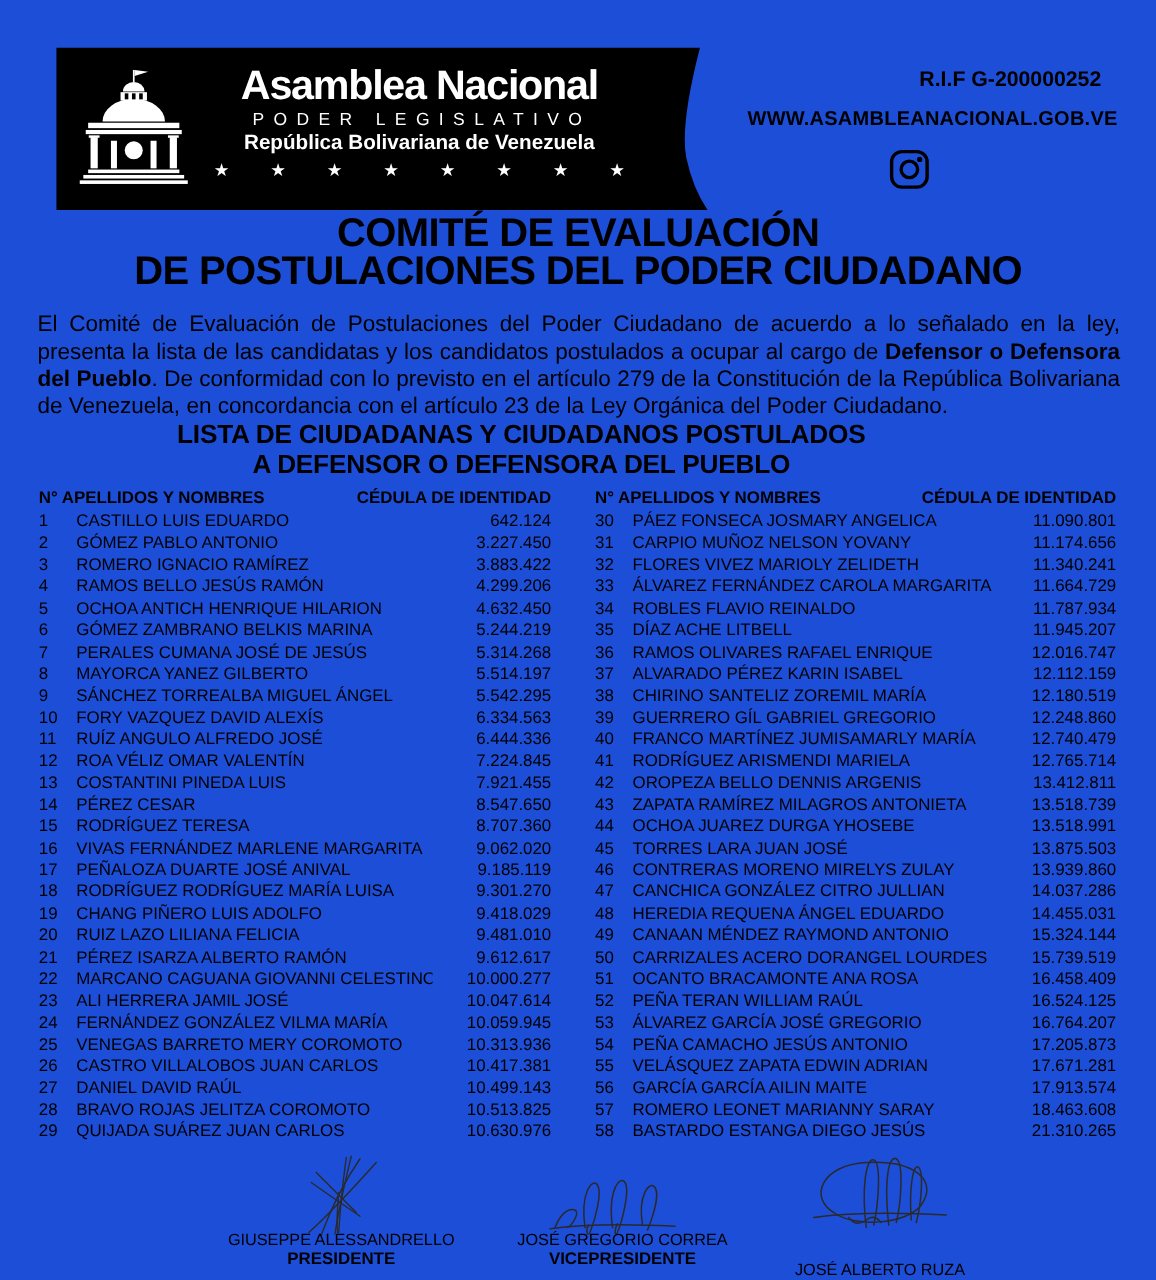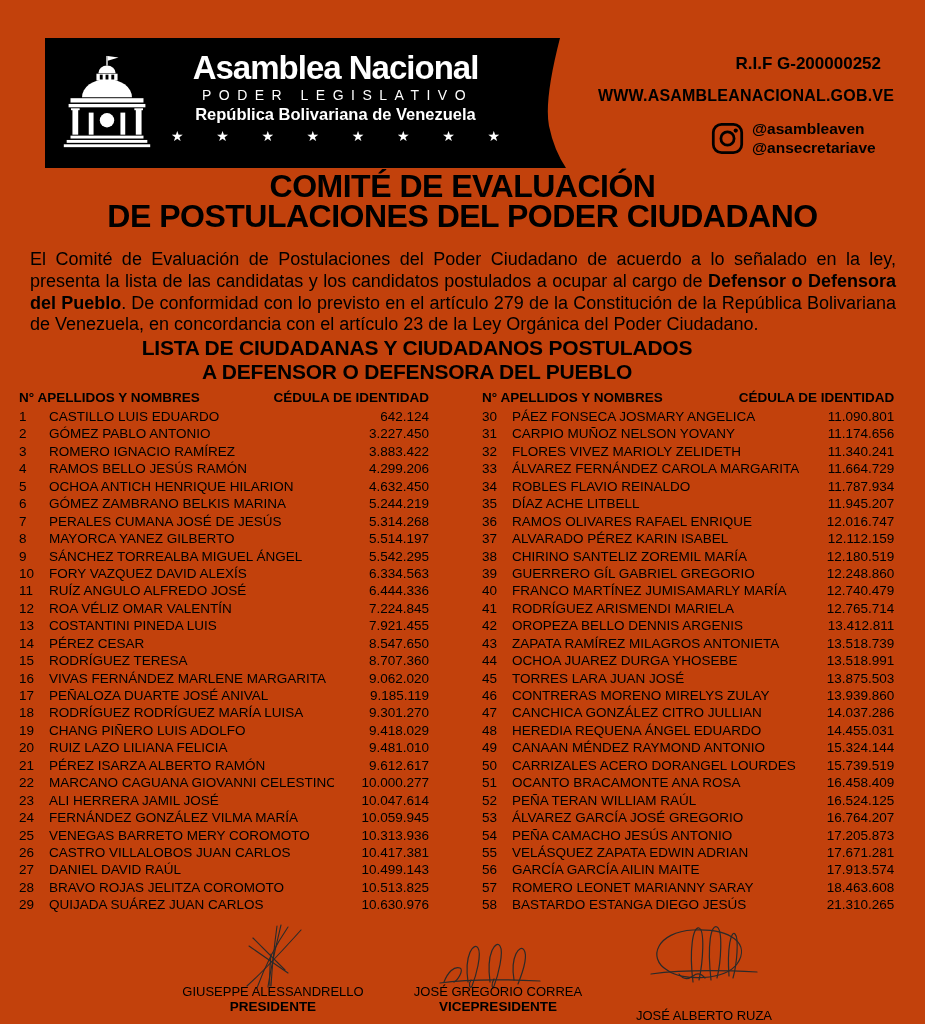--- a/index.html
+++ b/index.html
@@ -1,18 +1,18 @@
 <!DOCTYPE html>
 <html><head>
 <meta charset="utf-8">
 <style>
   html,body { margin:0; padding:0; background:#e8e8e8; }
   .page {
     position:relative; width:925px; height:1024px; margin:0 auto;
-    background:#c2410c; color:#000;
+    background:#1d4ed8; color:#000;
     font-family:"Liberation Sans", sans-serif;
     overflow:hidden;
   }
 
   
   .banner { position:absolute; left:45px; top:38px; width:525px; height:130px; }
   .banner-bg { position:absolute; left:0; top:0; width:100%; height:100%; }
   .logo-building { position:absolute; left:14px; top:8px; width:96px; height:114px; }
   .banner-text { position:absolute; left:118px; top:13px; width:345px; text-align:center; color:#fff; }
   .bt-title { font-size:33px; font-weight:bold; letter-spacing:-1px; line-height:34px; white-space:nowrap; }
@@ -30,21 +30,21 @@
 
   
   .doc-title { position:absolute; top:172px; left:0; width:925px; text-align:center;
     font-size:32px; font-weight:bold; line-height:29.5px; letter-spacing:-0.5px; }
   .intro { position:absolute; top:237px; left:30px; width:866px;
     font-size:18px; line-height:21.8px; text-align:justify;margin-top:12px; }
   .list-heading { position:absolute; top:336px; left:0; width:834px; text-align:center;
     font-size:21px; font-weight:bold; line-height:23.5px; letter-spacing:-0.2px; }
 
   
-  .table { position:absolute; top:389px; left:19px; width:862px; display:flex;gap:18px; }
+  .table { position:absolute; top:389px; left:31px; width:862px; display:flex; }
   .half { display:flex; flex-direction:column; }
   .half.left  { width:410px; margin-right:35px; }
   .half.right { width:417px; }
   .thead { display:flex; font-weight:bold; font-size:13.5px; height:19px; line-height:17px; }
   .thead .h-name { flex:1; }
   .thead .h-ced  { text-align:right; }
   .half.left  .h-ced { width:165px; }
   .half.right .h-ced { width:170px; }
   .trow { display:flex; font-size:13.5px; line-height:17.45px; height:17.45px; white-space:nowrap; }
   .tnum  { width:30px; flex:none; }
@@ -113,24 +113,20 @@
   </div>
 
   <div class="rif">R.I.F G-200000252</div>
   <div class="website">WWW.ASAMBLEANACIONAL.GOB.VE</div>
   <div class="insta">
     <svg class="insta-icon" viewBox="0 0 36 36">
       <rect x="2.5" y="2.5" width="31" height="31" rx="9" fill="none" stroke="#000" stroke-width="3"></rect>
       <circle cx="18" cy="18" r="7.2" fill="none" stroke="#000" stroke-width="3"></circle>
       <circle cx="27" cy="9.3" r="2.3" fill="#000"></circle>
     </svg>
-    <div class="insta-handles">
-      <div>@asambleaven</div>
-      <div>@ansecretariave</div>
-    </div>
   </div>
 
   <div class="doc-title">
     <div>COMITÉ DE EVALUACIÓN</div>
     <div>DE POSTULACIONES DEL PODER CIUDADANO</div>
   </div>
 
   <div class="intro"><span>El Comité de Evaluación de Postulaciones del Poder Ciudadano de acuerdo a lo señalado en la ley, presenta la lista de las candidatas y los candidatos postulados a ocupar al cargo de </span><b>Defensor o Defensora del Pueblo</b><span>. De conformidad con lo previsto en el artículo 279 de la Constitución de la República Bolivariana de Venezuela, en concordancia con el artículo 23 de la Ley Orgánica del Poder Ciudadano.</span></div>
 
   <div class="list-heading">

